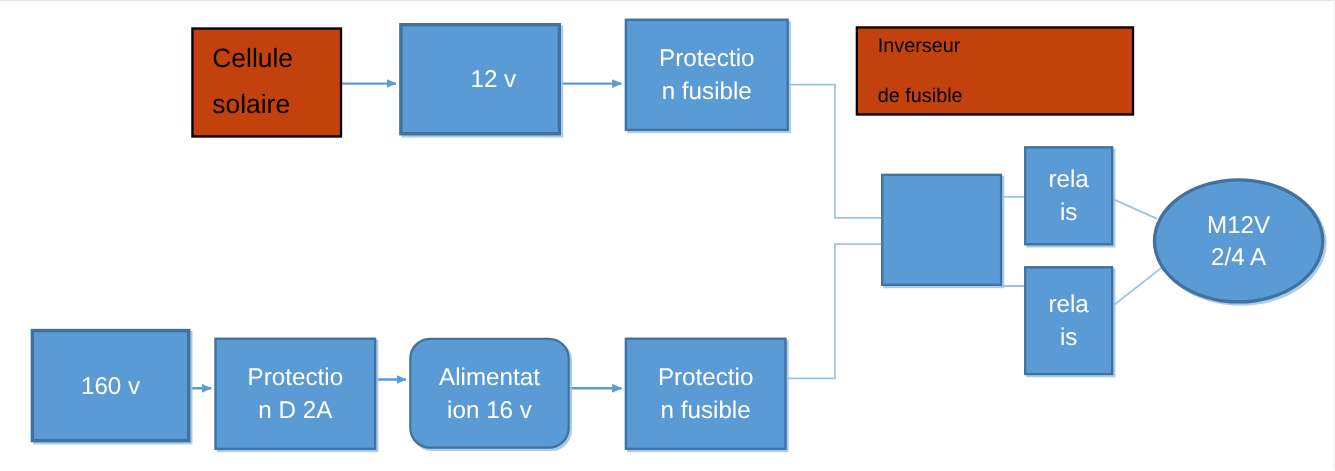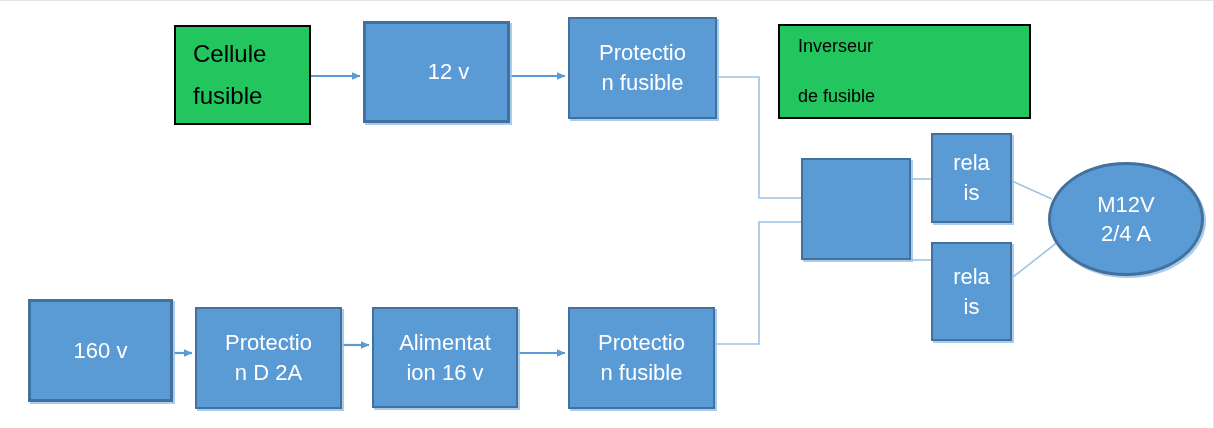--- a/index.html
+++ b/index.html
@@ -43,21 +43,21 @@
   .node.blue {
     background: var(--node-fill);
     border: 2px solid var(--node-border);
     color: var(--text-on-blue);
     font-size: 22px;
     line-height: 30px;
     box-shadow: 2px 2px 0 var(--node-shadow);
   }
   .node.blue.thick { border-width: 3px; }
   .node.white {
-    background: #22c55e;
+    background: #c2410c;
     border: 2px solid var(--white-box-border);
     color: var(--text-on-white);
     align-items: flex-start;
     justify-content: space-evenly;
     text-align: left;
   }
   .node.ellipse {
     border-radius: 50%;
     line-height: 29px;
   }
@@ -87,33 +87,33 @@
 
     <line class="conn" x1="911" y1="178" x2="931" y2="178"></line>
     <line class="conn" x1="911" y1="259" x2="931" y2="259"></line>
 
     <line class="conn" x1="1012" y1="180" x2="1052" y2="198"></line>
     <line class="conn" x1="1013" y1="276" x2="1059" y2="240"></line>
   </svg>
 
   <div class="node white" style="left:174px; top:24px; width:137px; height:100px; font-size:24px; padding-left:17px;">
     <div class="lbl">Cellule</div>
-    <div class="lbl">fusible</div>
+    <div class="lbl">solaire</div>
   </div>
 
   <div class="node blue thick" style="left:363px; top:20px; width:147px; height:102px;padding-left:24px;">
     <div class="lbl">12 v</div>
   </div>
 
   <div class="node blue" style="left:568px; top:16px; width:149px; height:102px;">
     <div class="lbl">Protectio</div>
     <div class="lbl">n fusible</div>
   </div>
 
-  <div class="node white" style="left:778px; top:23px; width:253px; height:95px; font-size:18px; padding-left:18px;gap:20px;">
+  <div class="node white" style="left:778px; top:23px; width:253px; height:81px; font-size:18px; padding-left:18px;gap:20px;">
     <div class="lbl">Inverseur</div>
     <div class="lbl">de fusible</div>
   </div>
 
   <div class="node blue" style="left:801px; top:157px; width:110px; height:102px;"></div>
 
   <div class="node blue" style="left:931px; top:132px; width:81px; height:90px;">
     <div class="lbl">rela</div>
     <div class="lbl">is</div>
   </div>
@@ -130,21 +130,21 @@
 
   <div class="node blue thick" style="left:28px; top:298px; width:145px; height:103px;">
     <div class="lbl">160 v</div>
   </div>
 
   <div class="node blue" style="left:195px; top:306px; width:147px; height:102px;">
     <div class="lbl">Protectio</div>
     <div class="lbl">n D 2A</div>
   </div>
 
-  <div class="node blue" style="left:372px; top:306px; width:146px; height:101px;">
+  <div class="node blue" style="left:372px; top:306px; width:146px; height:101px;border-radius:19px;">
     <div class="lbl">Alimentat</div>
     <div class="lbl">ion 16 v</div>
   </div>
 
   <div class="node blue" style="left:568px; top:306px; width:147px; height:102px;">
     <div class="lbl">Protectio</div>
     <div class="lbl">n fusible</div>
   </div>
 
 </div>

